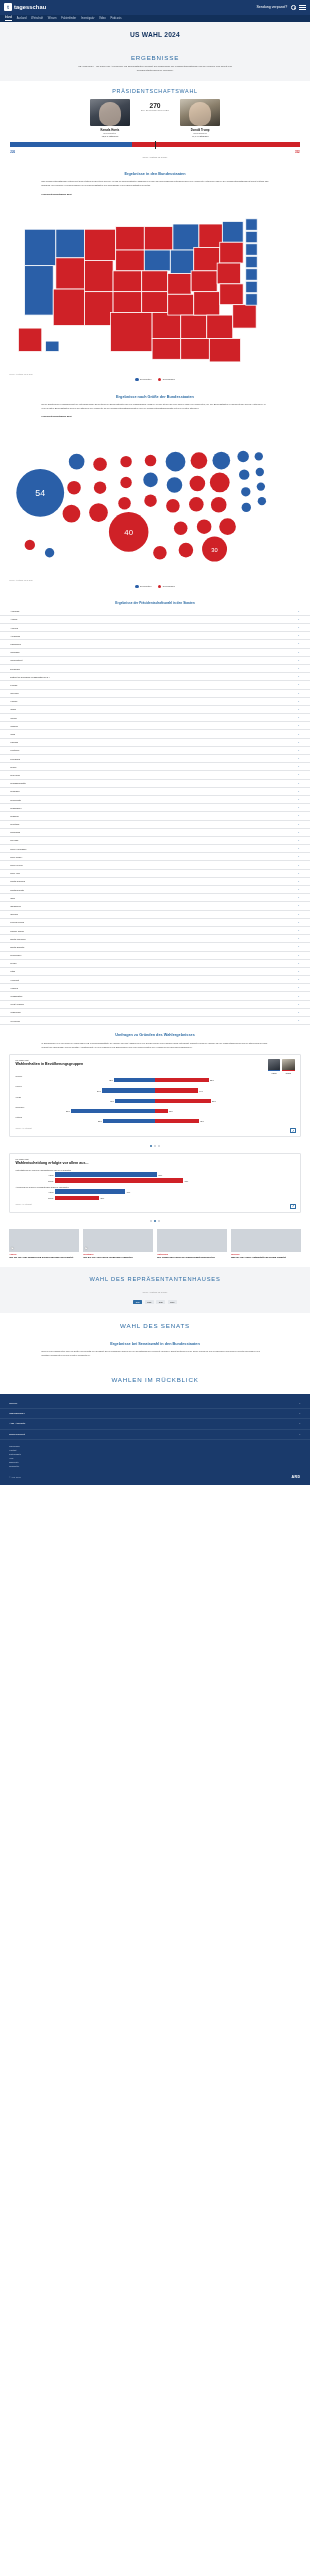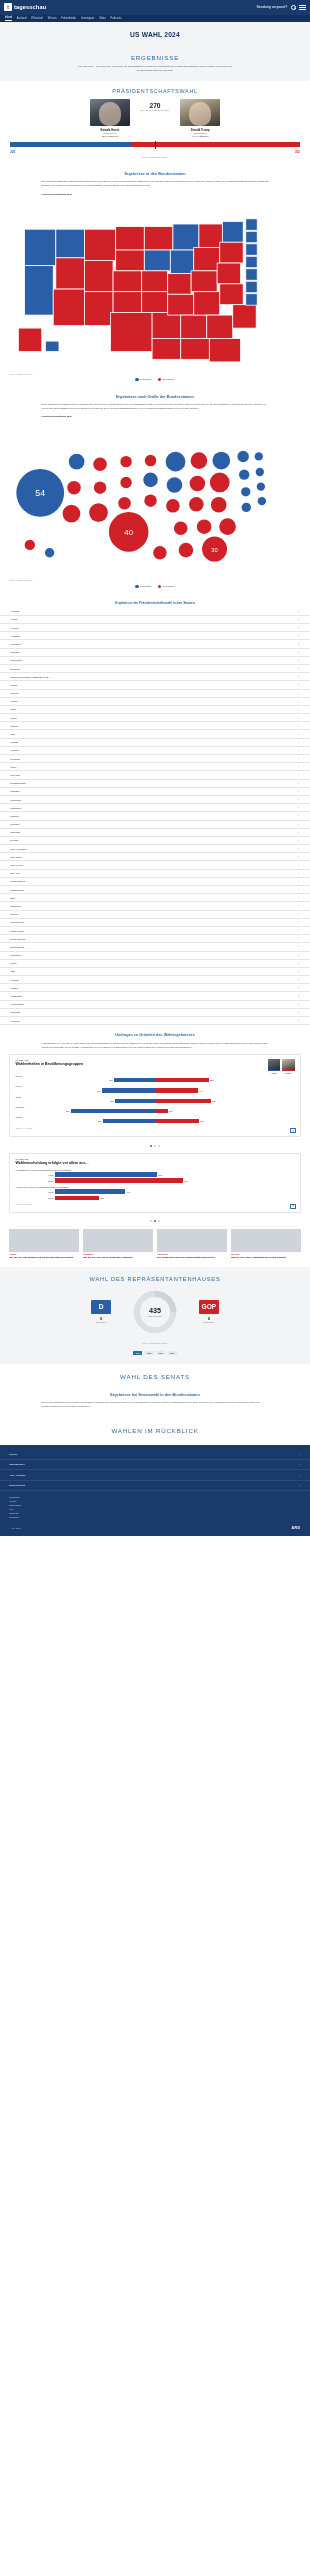--- a/index.html
+++ b/index.html
@@ -818,42 +818,20 @@
     </div>
     <div class="teaser">
       <div class="th"></div>
       <div class="kick">Überblick</div>
       <div class="tt">Was die USA nach Amtsantritt von Trump erwartet</div>
     </div>
   </div>
 
 <div class="band-grey">
   <div class="house-title">WAHL DES REPRÄSENTANTENHAUSES</div>
-  <div class="house-wrap">
-    <div class="party-col">
-      <div class="badge d">D</div>
-      <div class="num">0</div>
-      <div class="lbl">Demokraten</div>
-    </div>
-    <div class="donut">
-      <svg viewBox="0 0 100 100" width="48" height="48">
-        <circle cx="50" cy="50" r="38" fill="none" stroke="#dcdfe3" stroke-width="13"></circle>
-        <circle cx="50" cy="50" r="38" fill="none" stroke="#cfd3d8" stroke-width="13" stroke-dasharray="60 179" transform="rotate(-90 50 50)"></circle>
-      </svg>
-      <div class="ctr">
-        <span class="n">435</span>
-        <span class="s">Sitze insgesamt</span>
-      </div>
-    </div>
-    <div class="party-col">
-      <div class="badge r">GOP</div>
-      <div class="num">0</div>
-      <div class="lbl">Republikaner</div>
-    </div>
-  </div>
   <div class="hmeta">Quelle: AP/Stand: 13.11.2024</div>
   <div class="pills" id="pills">
       <span class="pill on">2024</span>
       <span class="pill">2022</span>
       <span class="pill">2020</span>
       <span class="pill">2018</span>
     </div>
   <div style="height:5.2px"></div>
 </div>
 

